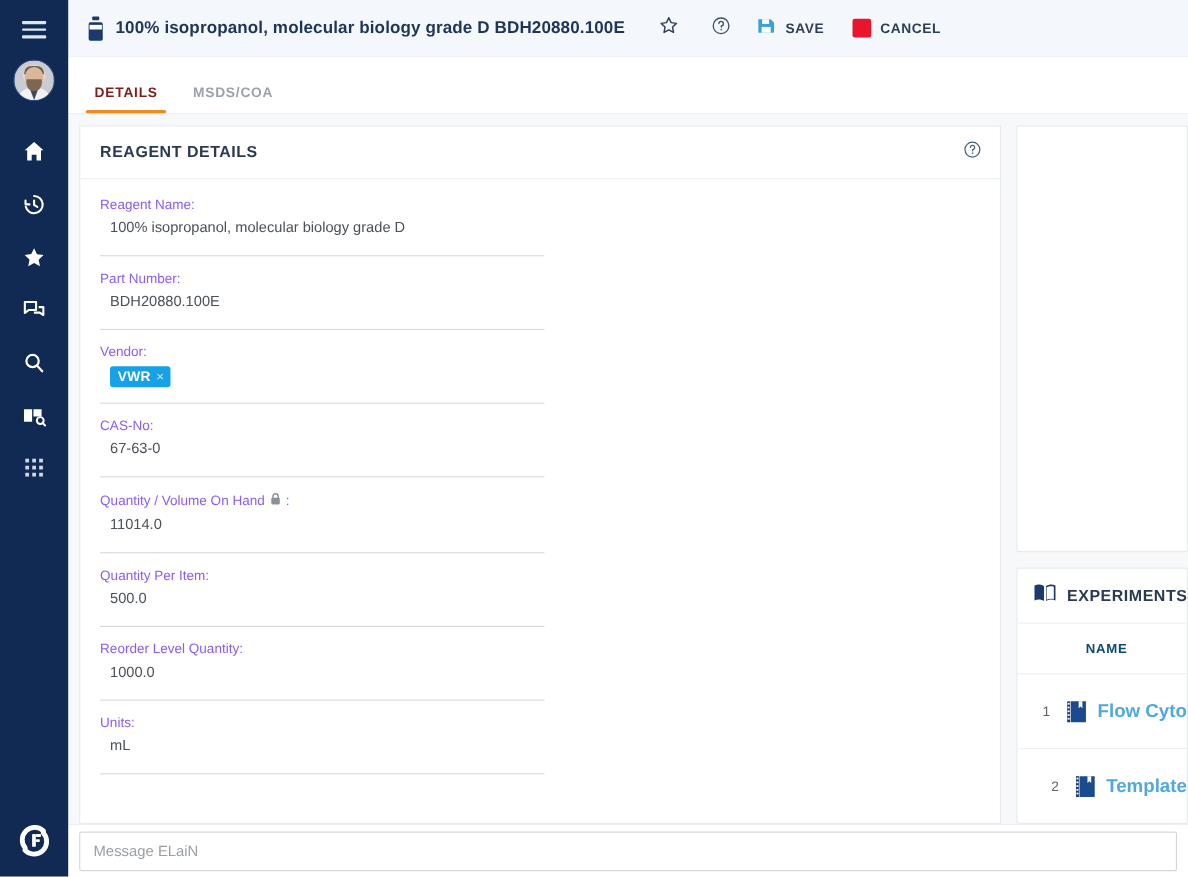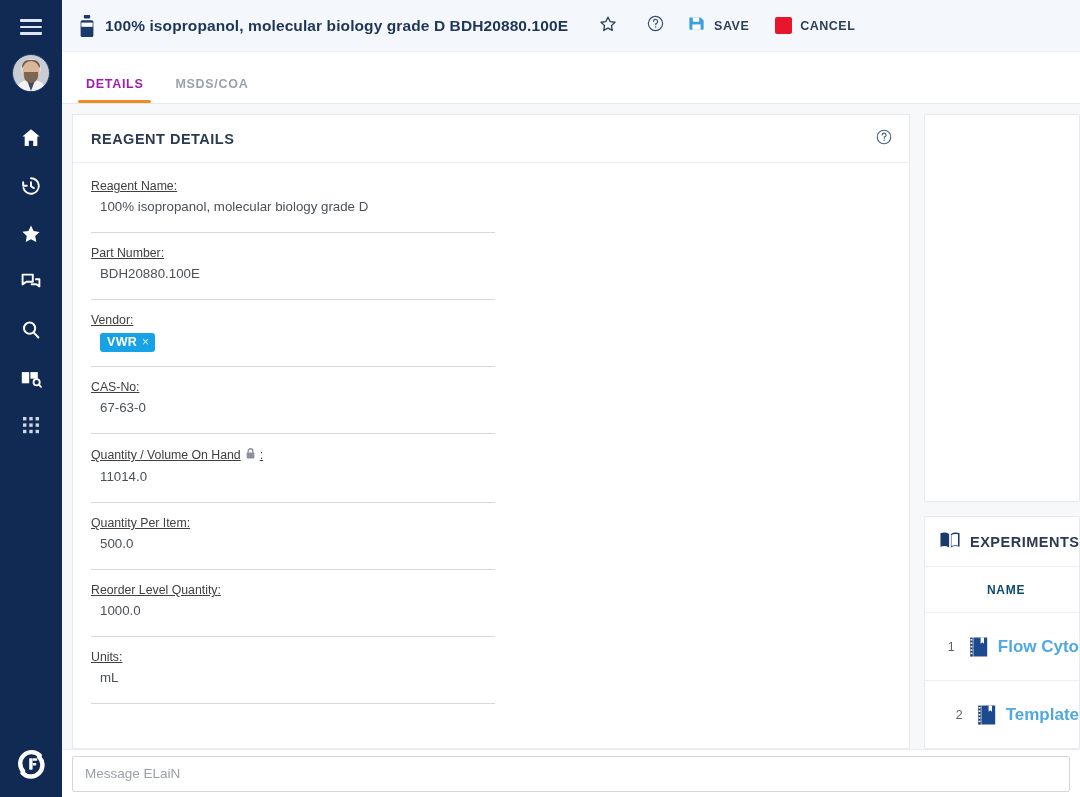--- a/index.html
+++ b/index.html
@@ -117,21 +117,21 @@
     background: #ffffff;
     display: flex; align-items: flex-end;
     padding-left: 8px;
     border-bottom: 1px solid #e6eaee;
   }
   .tab {
     padding: 0 16px 12px 16px;
     font-size: 12.5px; font-weight: bold; letter-spacing: 0.7px;
     color: #9aa3ad; cursor: pointer; position: relative;
   }
-  .tab.active { color: #a21caf; }
+  .tab.active { color: #7f1d1d; }
   .tab.active::after {
     content: ""; position: absolute; left: 8px; right: 8px; bottom: 0;
     height: 3.5px; background: #ef8b22; border-radius: 2px;
   }
 
   
   .content {
     position: absolute; left: 62px; top: 104px; right: 0; bottom: 48px;
     background: #f7f8f9;
     display: flex; gap: 14px; padding: 10px 0 0 10px;
@@ -155,22 +155,22 @@
   }
   .card-head-spacer { flex: 1; }
 
   .form {
     padding: 16px 18px 0 18px;
     display: flex; flex-wrap: wrap;
   }
   .field { width: 404px; margin-bottom: 13px; }
   .field.col-left { margin-right: 26px; }
   .field-label {
-    font-size: 12.3px; color: #404040; margin-bottom: 6px;
-    display: flex; align-items: center; gap: 4px; text-decoration: underline;
+    font-size: 12.3px; color: #8b5cf6; margin-bottom: 6px;
+    display: flex; align-items: center; gap: 4px;
   }
   .field-underline {
     border-bottom: 1px solid #d6d9dd;
     height: 34px; display: flex; align-items: flex-start;
     padding-left: 9px;
   }
   .field-underline.short { width: 404px; }
   .field-value {
     font-size: 13.3px; color: #4a5157;
   }

